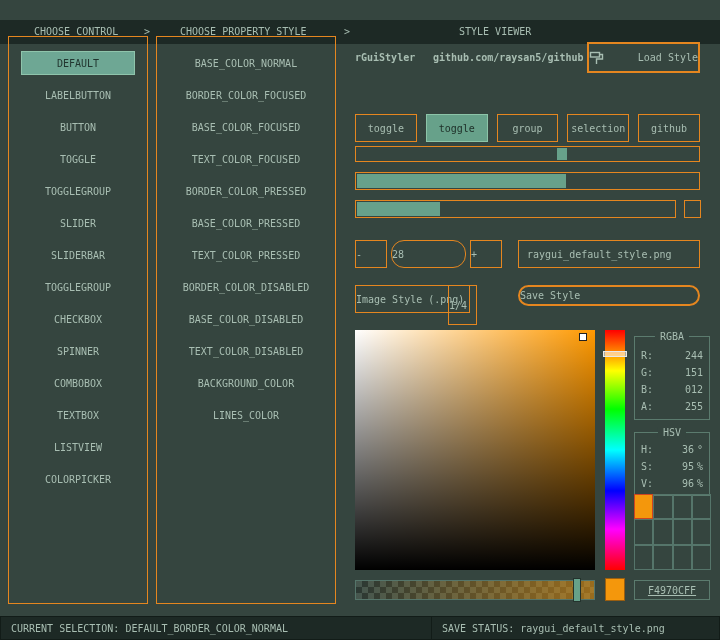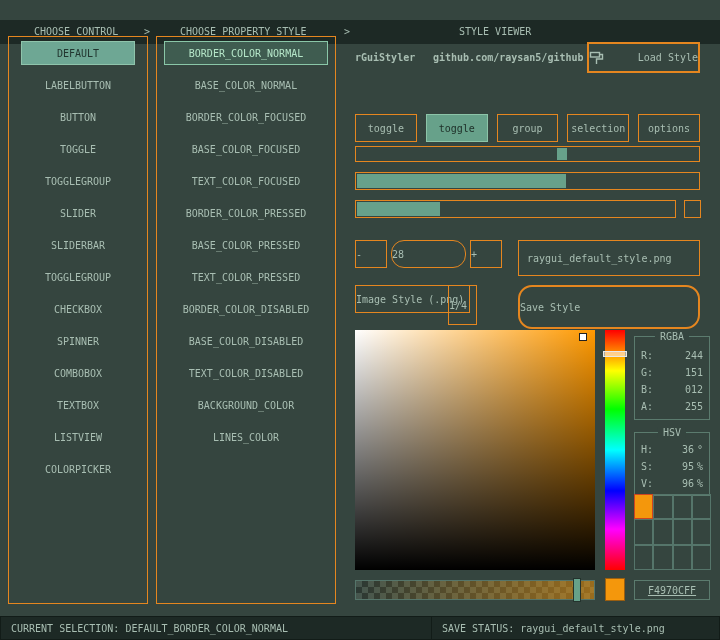--- a/index.html
+++ b/index.html
@@ -14,52 +14,52 @@
   }
   [data-interactable="true"]{cursor:pointer;}
 
   
   #topbar{position:absolute;left:0;top:0;width:720px;height:24px;background:var(--bar,#1d2925);margin-top:20px;}
   #topbar span{position:absolute;top:0;line-height:24px;white-space:nowrap;}
   #hdr-cc{left:34px;} #hdr-sep1{left:144px;} #hdr-cps{left:180px;}
   #hdr-sep2{left:344px;} #hdr-sv{left:459px;}
 
   
-  .panel{position:absolute;top:36px;height:568px;border:1px solid var(--accent,#e5861f);padding-top:0;display:flex;flex-direction:column;}
+  .panel{position:absolute;top:36px;height:568px;border:1px solid var(--accent,#e5861f);padding-top:10px;display:flex;flex-direction:column;}
   #controls-panel{left:8px;width:140px;}
   #properties-panel{left:156px;width:180px;}
   .item{height:32px;display:flex;align-items:center;justify-content:center;white-space:nowrap;}
   .item.sel-ctrl{height:24px;margin:4px 12px;background:var(--selbg,#6ea794);color:#223630;border:1px solid #8fc4ab;}
   .item.sel-prop{height:24px;margin:4px 7px;background:#3f5c50;color:#b5e6c8;border:1px solid #8ac7a8;}
 
   
   .box{position:absolute;border:1px solid var(--accent,#e5861f);background:transparent;}
   .btn{display:flex;align-items:center;justify-content:space-between;white-space:nowrap;}
   .lbl{position:absolute;white-space:nowrap;font-weight:bold;}
 
   #app-name{left:355px;top:52px;}
   #repo-link{left:433px;top:52px;}
   #load-btn{left:587px;top:42px;width:113px;height:31px;border-width:2px;gap:7px;}
-  #save-btn{left:518px;top:285px;width:182px;height:44px;border-width:2px;border-radius:14px;}
+  #save-btn{left:518px;top:285px;width:182px;height:21px;border-width:2px;border-radius:14px;}
 
   #toggle-row{position:absolute;left:355px;top:114px;width:345px;height:28px;display:flex;gap:9px;}
   .toggle{flex:1;border:1px solid var(--accent,#e5861f);display:flex;align-items:center;justify-content:center;}
   .toggle.active{background:var(--green,#67a18a);color:#1e2f28;border-color:#8cc4a8;}
 
   #slider{left:355px;top:146px;width:345px;height:16px;}
   #slider .handle{position:absolute;top:1px;bottom:1px;width:10px;background:var(--green,#67a18a);}
   #progressbar{left:355px;top:172px;width:345px;height:18px;}
   #value-bar{left:355px;top:200px;width:321px;height:18px;}
   .fill{position:absolute;left:1px;top:1px;bottom:1px;background:var(--green,#67a18a);}
   #small-checkbox{left:684px;top:200px;width:17px;height:18px;}
 
   #spin-minus{left:355px;top:240px;width:32px;height:28px;}
   #spin-value{left:391px;top:240px;width:75px;height:28px;border-radius:13px;}
   #spin-plus{left:470px;top:240px;width:32px;height:28px;}
-  #filename-box{left:518px;top:240px;width:182px;height:36px;display:flex;align-items:center;padding:0 8px;white-space:nowrap;overflow:hidden;}
+  #filename-box{left:518px;top:240px;width:182px;height:28px;display:flex;align-items:center;padding:0 8px;white-space:nowrap;overflow:hidden;}
   #imgstyle-btn{left:355px;top:285px;width:115px;height:28px;}
   #ratio-box{left:448px;top:285px;width:29px;height:40px;}
 
   
   #picker{position:absolute;left:355px;top:330px;width:240px;height:240px;
     background:linear-gradient(to top,#000,rgba(0,0,0,0)),
                linear-gradient(to right,#fff,rgba(255,255,255,0)),
                var(--hue,#ff9900);}
   #picker .cursor{position:absolute;width:8px;height:8px;background:#fff;border:1px solid #222;transform:translate(-4px,-4px);}
   #huebar{position:absolute;left:605px;top:330px;width:20px;height:240px;
@@ -120,21 +120,20 @@
     <div class="item" data-interactable="true">TOGGLEGROUP</div>
     <div class="item" data-interactable="true">CHECKBOX</div>
     <div class="item" data-interactable="true">SPINNER</div>
     <div class="item" data-interactable="true">COMBOBOX</div>
     <div class="item" data-interactable="true">TEXTBOX</div>
     <div class="item" data-interactable="true">LISTVIEW</div>
     <div class="item" data-interactable="true">COLORPICKER</div>
   </div>
 
   <div id="properties-panel" class="panel" data-interactable="false">
-    <div class="item sel-prop" data-interactable="true">BORDER_COLOR_NORMAL</div>
     <div class="item" data-interactable="true">BASE_COLOR_NORMAL</div>
     <div class="item" data-interactable="true">BORDER_COLOR_FOCUSED</div>
     <div class="item" data-interactable="true">BASE_COLOR_FOCUSED</div>
     <div class="item" data-interactable="true">TEXT_COLOR_FOCUSED</div>
     <div class="item" data-interactable="true">BORDER_COLOR_PRESSED</div>
     <div class="item" data-interactable="true">BASE_COLOR_PRESSED</div>
     <div class="item" data-interactable="true">TEXT_COLOR_PRESSED</div>
     <div class="item" data-interactable="true">BORDER_COLOR_DISABLED</div>
     <div class="item" data-interactable="true">BASE_COLOR_DISABLED</div>
     <div class="item" data-interactable="true">TEXT_COLOR_DISABLED</div>
@@ -151,21 +150,21 @@
       <path d="M10.5 4.5 H13.5 V9 H7.5 V14"></path>
     </svg>
     <span data-interactable="false">Load Style</span>
   </div>
 
   <div id="toggle-row" data-interactable="false">
     <div class="toggle" data-interactable="true">toggle</div>
     <div class="toggle active" data-interactable="true">toggle</div>
     <div class="toggle" data-interactable="true">group</div>
     <div class="toggle" data-interactable="true">selection</div>
-    <div class="toggle" data-interactable="true">options</div>
+    <div class="toggle" data-interactable="true">github</div>
   </div>
 
   <div id="slider" class="box" data-interactable="true">
     <div class="handle" data-interactable="true" style="left: calc(60% - 5px);"></div>
   </div>
 
   <div id="progressbar" class="box" data-interactable="false">
     <div class="fill" data-interactable="false" style="width: 61%;"></div>
   </div>
 

